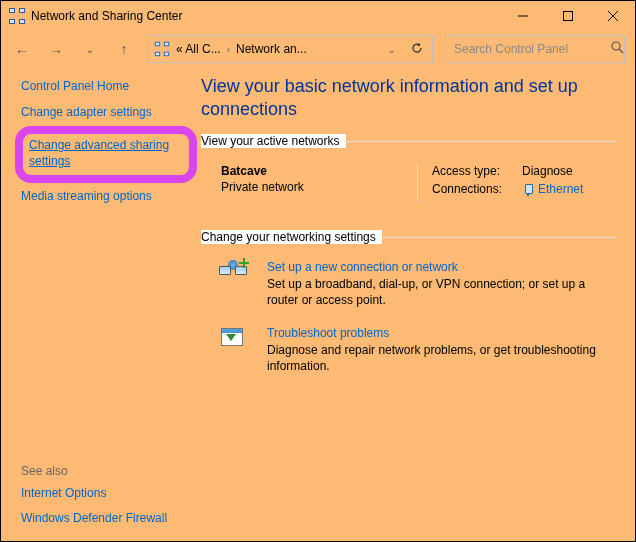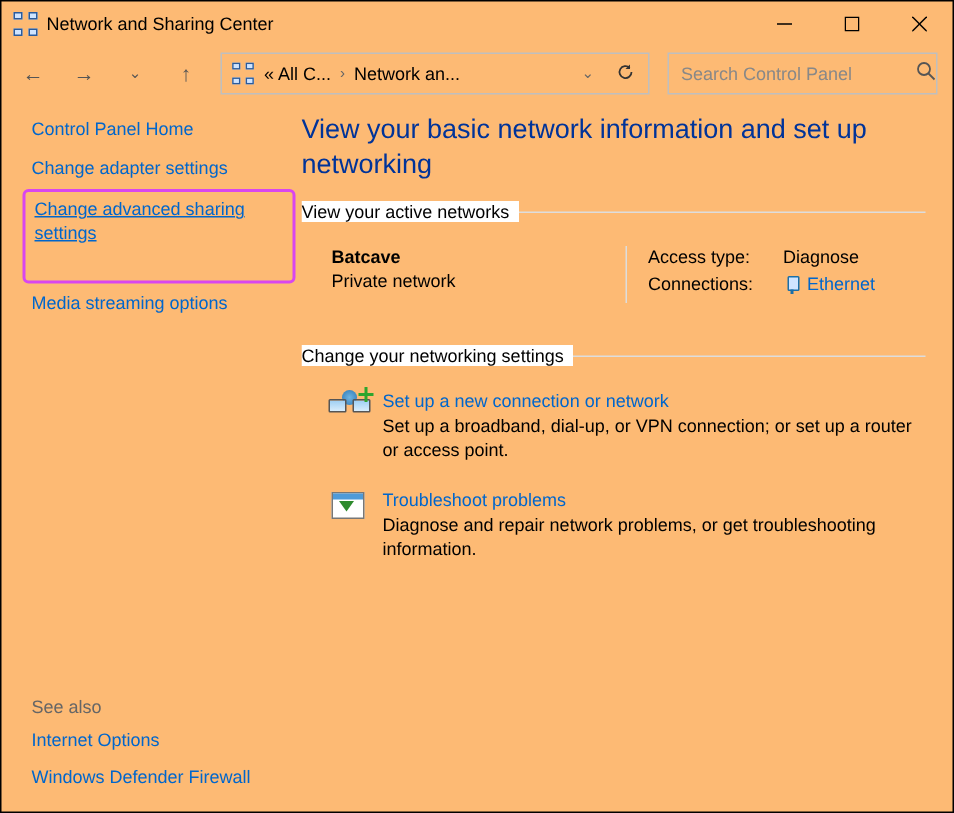--- a/index.html
+++ b/index.html
@@ -25,42 +25,42 @@
   .addrbox .spacer { flex: 1; }
   .dropdown-chev { color: #666; font-size: 10px; margin-right: 6px; }
   .refresh { width: 18px; text-align: center; cursor: default; }
   .searchbox { width: 180px; height: 28px; border: 1px solid #bfbfbf; display: flex; align-items: center; padding: 0 6px; color: #888; }
   .searchbox input { border: none; outline: none; flex: 1; font-size: 12px; color: #000; background: transparent; }
   .searchbox input::placeholder { color: #888; }
   .searchbox .sicon { width: 16px; text-align: center; color: #555; }
   .body { flex: 1; display: flex; overflow: hidden; }
   .sidebar { width: 200px; padding: 12px 10px 10px 20px; display: flex; flex-direction: column; }
   .link { color: #0066cc; cursor: pointer; margin-bottom: 10px; line-height: 1.3; }
-  .highlight-box { border: 2px solid #d946ef; border-radius: 4px; padding: 4px 6px 24px 6px; margin: -4px -6px 6px -6px; }
+  .highlight-box { border: 8px solid #d946ef; border-radius: 16px; padding: 4px 6px 6px 6px; margin: -4px -6px 6px -6px; }
   .highlight-box .link { text-decoration: underline; margin-bottom: 0; }
   .sidebar .filler { flex: 1; }
   .seealso { color: #666; margin-bottom: 8px; }
   .main { flex: 1; padding: 8px 18px 10px 0; overflow: auto; }
   .main h1 { color: #003399; font-weight: 400; font-size: 18px; margin: 0 0 14px 0; line-height: 1.25; }
   .group-label { position: relative; margin: 8px 0 10px 0; }
   .group-label .lbl { background: #fff; padding-right: 6px; position: relative; z-index: 1; }
   .group-label .line { position: absolute; left: 0; right: 0; top: 50%; border-top: 1px solid #ddd; z-index: 0; }
   .netrow { display: flex; padding: 6px 0 20px 20px; }
   .netleft { flex: 1; }
   .netname { font-weight: 700; }
   .nettype { margin-top: 2px; }
   .netright { border-left: 1px solid #ddd; padding-left: 14px; width: 200px; }
   .kv { display: flex; margin-bottom: 4px; }
   .kv .k { width: 90px; }
   .kv .v { }
   .kv .v.link { margin: 0; display: flex; align-items: center; gap: 4px; }
   .eth-icon { display: inline-block; width: 12px; height: 12px; position: relative; }
   .eth-icon::before { content: ""; position: absolute; left: 3px; top: 0; width: 6px; height: 8px; border: 1px solid #1b6fa8; border-radius: 1px; background: #cfe4ff; }
   .eth-icon::after { content: ""; position: absolute; left: 5px; bottom: 0; width: 2px; height: 3px; background: #1b6fa8; }
-  .settings-item { display: flex; padding: 6px 0 12px 18px; gap: 8px; }
+  .settings-item { display: flex; padding: 6px 0 12px 18px; gap: 20px; }
   .settings-item .ico { width: 28px; height: 24px; flex-shrink: 0; }
   .settings-item .txt .title { color: #0066cc; cursor: pointer; margin-bottom: 2px; }
   .settings-item .txt .desc { line-height: 1.35; }
   .setup-icon { position: relative; width: 28px; height: 24px; }
   .setup-icon .mon { position: absolute; width: 12px; height: 9px; border: 1px solid #555; background: linear-gradient(#9ecff3, #d8edfb); border-radius: 1px; }
   .setup-icon .mon.m1 { left: 0; top: 6px; }
   .setup-icon .mon.m2 { right: 0; top: 6px; }
   .setup-icon .globe { position: absolute; left: 9px; top: 0; width: 10px; height: 10px; border-radius: 50%; background: radial-gradient(#6fb3e0, #2a78b5); }
   .setup-icon .plus { position: absolute; right: -2px; top: -2px; width: 10px; height: 10px; }
   .setup-icon .plus::before, .setup-icon .plus::after { content: ""; position: absolute; background: #2da52d; }
@@ -155,21 +155,21 @@
         <div class="link">Change advanced sharing settings</div>
       </div>
       <div class="link">Media streaming options</div>
       <div class="filler"></div>
       <div class="seealso">See also</div>
       <div class="link">Internet Options</div>
       <div class="link" style="margin-bottom:4px">Windows Defender Firewall</div>
     </div>
 
     <div class="main">
-      <h1>View your basic network information and set up networking</h1>
+      <h1>View your basic network information and set up connections</h1>
 
       <div class="group-label">
         <span class="lbl">View your active networks</span>
         <span class="line"></span>
       </div>
 
       <div class="netrow">
         <div class="netleft">
           <div class="netname">Batcave</div>
           <div class="nettype">Private network</div>

